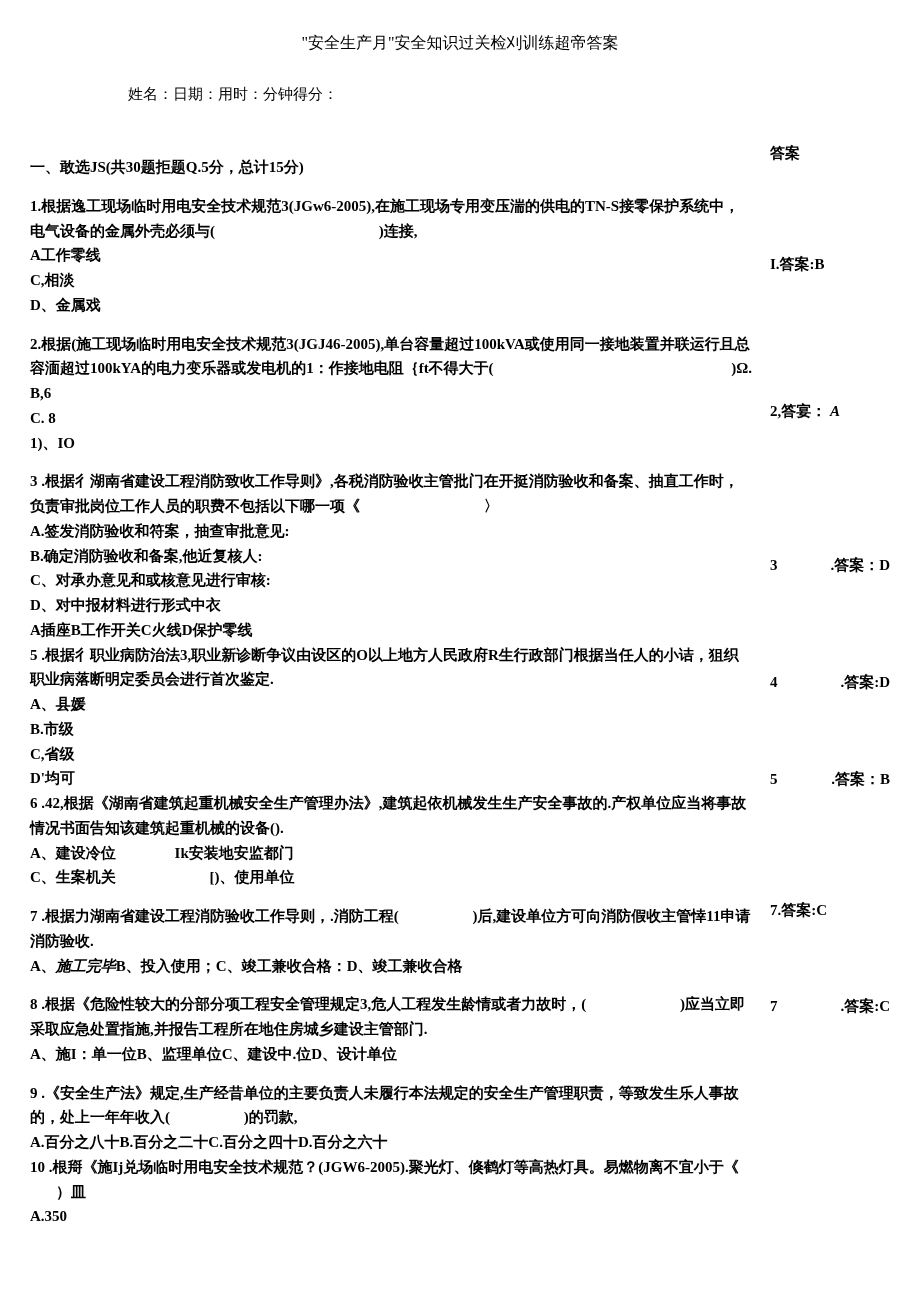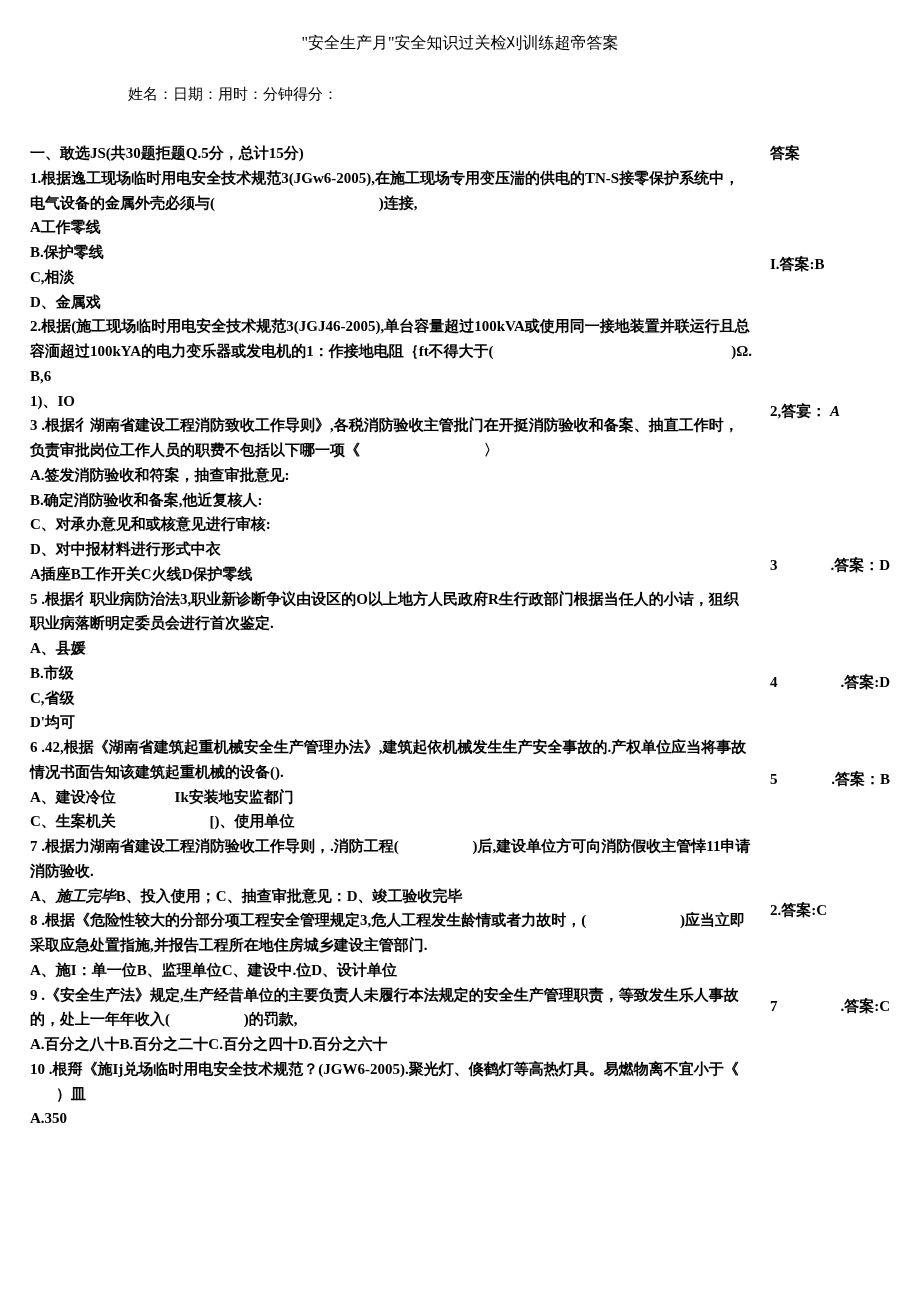--- a/index.html
+++ b/index.html
@@ -27,48 +27,48 @@
   .main {
     flex: 1;
     padding-right: 18px;
   }
   .side {
     width: 120px;
     font-size: 15px;
   }
   .side .space { height: 1px; }
   .side .ans { margin: 0; }
-  .block { margin-bottom: 0; }
+  .block { margin-bottom: 0; margin-top: 14px; }
   .italic { font-style: italic; }
   .bold { font-weight: bold; }
 </style>
 </head>
 <body>
 
 <div class="title">"安全生产月"安全知识过关检刈训练超帝答案</div>
 <div class="meta">姓名：日期：用时：分钟得分：</div>
 
 <div class="wrap">
   <div class="main">
     <div class="block bold">一、敢选JS(共30题拒题Q.5分，总计15分)</div>
 
     <div class="block">
       <span class="bold">1.根据逸工现场临时用电安全技术规范3(JGw6-2005),在施工现场专用变压湍的供电的TN-S接零保护系统中，电气设备的金属外壳必须与(</span>
       <span class="bold" style="margin-left:160px">)连接,</span>
     </div>
     <div class="bold">A工作零线</div>
-    <div class="bold">B.保护零线</div>
     <div class="bold">C,相淡</div>
     <div class="bold">D、金属戏</div>
 
     <div class="block">
       <span class="bold">2.根据(施工现场临时用电安全技术规范3(JGJ46-2005),单台容量超过100kVA或使用同一接地装置并联运行且总容湎超过100kYA的电力变乐器或发电机的1：作接地电阻｛ft不得大于(</span>
       <span class="bold" style="float:right">)Ω.</span>
     </div>
     <div class="bold">B,6</div>
+    <div class="bold">C. 8</div>
     <div class="bold">1)、IO</div>
 
     <div class="block">
       <span class="bold">3 .根据彳湖南省建设工程消防致收工作导则》,各税消防验收主管批门在开挺消防验收和备案、抽直工作时，负责审批岗位工作人员的职费不包括以下哪一项《</span>
       <span class="bold" style="margin-left:120px">〉</span>
     </div>
     <div class="bold">A.签发消防验收和符案，抽查审批意见:</div>
     <div class="bold">B.确定消防验收和备案,他近复核人:</div>
     <div class="bold">C、对承办意见和或核意见进行审核:</div>
     <div class="bold">D、对中报材料进行形式中衣</div>
@@ -89,21 +89,21 @@
     <div>
       <span class="bold">C、生案机关</span>
       <span class="bold" style="margin-left:90px">[)、使用单位</span>
     </div>
 
     <div class="block">
       <span class="bold">7 .根据力湖南省建设工程消防验收工作导则，.消防工程(</span>
       <span class="bold" style="margin-left:70px">)后,建设单位方可向消防假收主管悻11申请消防验收.</span>
     </div>
     <div>
-      <span class="bold">A、</span><span class="bold italic">施工完毕</span><span class="bold">B、投入使用；C、抽查审批意见：D、竣工验收完毕</span>
+      <span class="bold">A、</span><span class="bold italic">施工完毕</span><span class="bold">B、投入使用；C、竣工兼收合格：D、竣工兼收合格</span>
     </div>
 
     <div class="block">
       <span class="bold">8 .根据《危险性较大的分部分项工程安全管理规定3,危人工程发生龄情或者力故时，(</span>
       <span class="bold" style="margin-left:90px">)应当立即采取应急处置指施,并报告工程所在地住房城乡建设主管部门.</span>
     </div>
     <div class="bold">A、施I：单一位B、监理单位C、建设中.位D、设计单位</div>
 
     <div class="block">
       <span class="bold">9 .《安全生产法》规定,生产经昔单位的主要负责人未履行本法规定的安全生产管理职责，等致发生乐人事故的，处上一年年收入(</span>
@@ -134,20 +134,20 @@
     <div class="ans">
       <span class="bold">4</span>
       <span class="bold" style="float:right">.答案:D</span>
     </div>
     <div class="space" style="height:72px"></div>
     <div class="ans">
       <span class="bold">5</span>
       <span class="bold" style="float:right">.答案：B</span>
     </div>
     <div class="space" style="height:106px"></div>
-    <div class="ans bold">2.答案:C</div>
+    <div class="ans bold">7.答案:C</div>
     <div class="space" style="height:72px"></div>
     <div class="ans">
       <span class="bold">7</span>
       <span class="bold" style="float:right">.答案:C</span>
     </div>
   </div>
 </div>
 
 </body></html>

